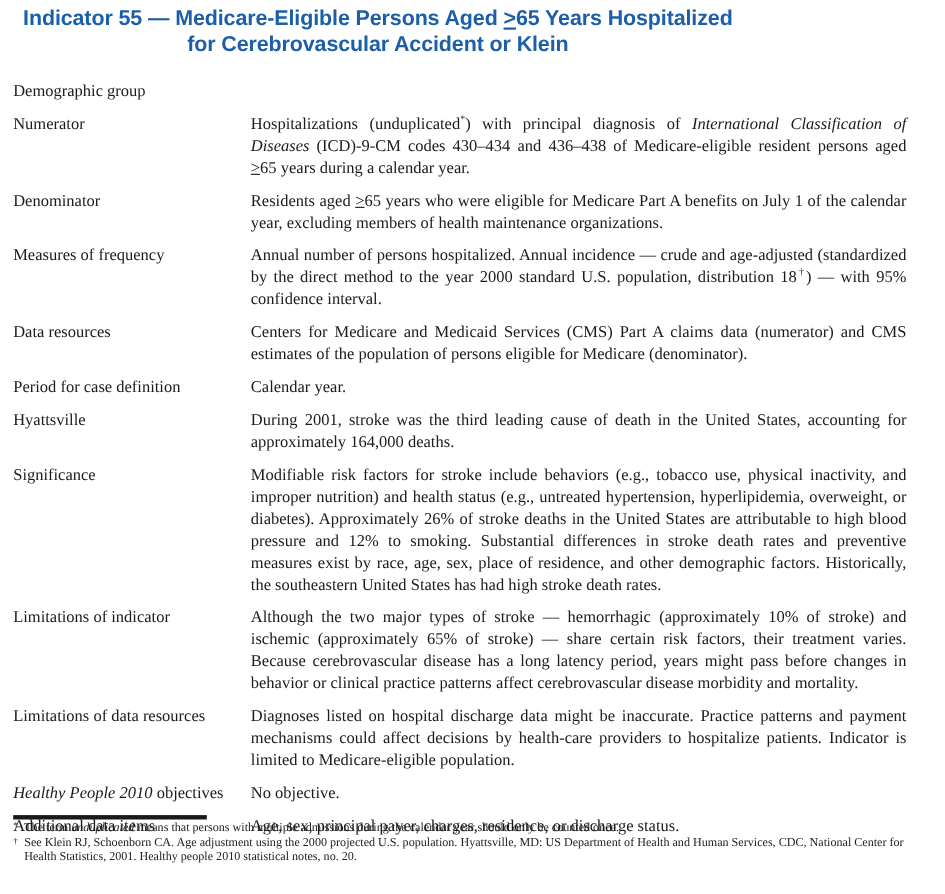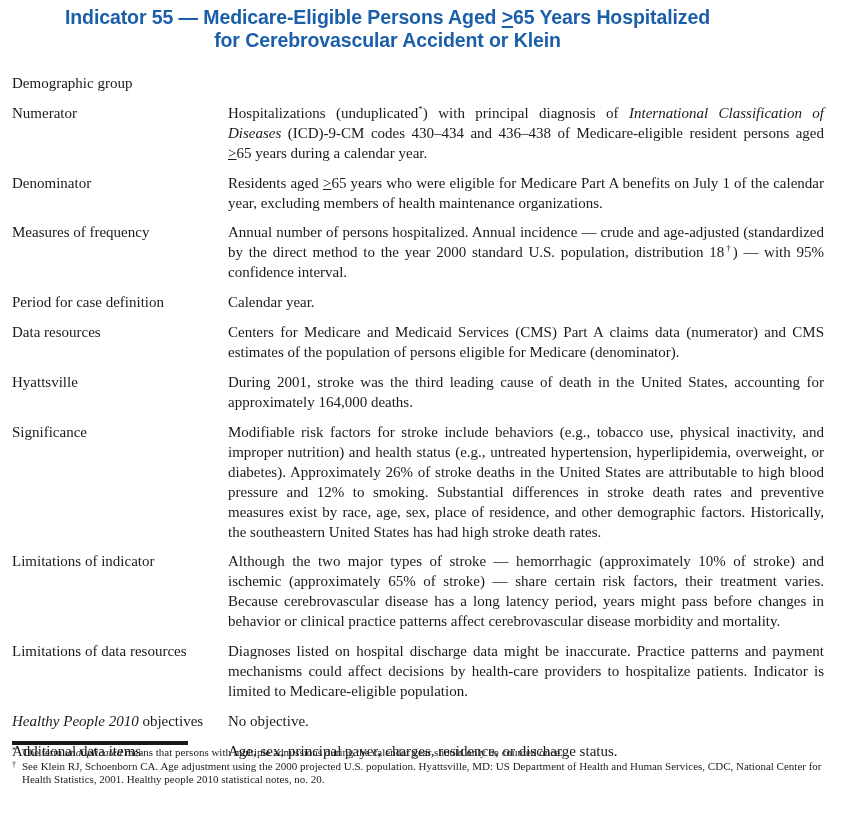--- a/index.html
+++ b/index.html
@@ -8,21 +8,20 @@
       font-family: "Liberation Serif", "DejaVu Serif", serif;
       color: #1a1a1a;
     }
     .title {
       position: absolute; left: 0; top: 6px; width: 687px;
       text-align: center;
       font-family: "Liberation Sans", "DejaVu Sans", sans-serif;
       font-weight: bold; font-size: 19.5px; line-height: 23px;
       color: #1b5fa9;
       letter-spacing: -0.1px;
-      margin-left: 44px;
     }
     .title .ge { text-decoration: underline; text-decoration-thickness: 2px; text-underline-offset: 2px; }
     .rows { position: absolute; left: 12px; top: 73px; width: 812px; }
     .row { display: flex; margin-bottom: 9.8px; }
     .label {
       width: 216px; flex: 0 0 216px;
       font-size: 15px; line-height: 20px;
     }
     .value {
       flex: 1 1 auto; width: 596px;
@@ -67,27 +66,27 @@
     <div class="label">Denominator</div>
     <div class="value"><span>Residents aged </span><span class="ul">&gt;</span><span>65 years who were eligible for Medicare Part A benefits on July 1 of the calendar year, excluding members of health maintenance organizations.</span></div>
   </div>
 
   <div class="row">
     <div class="label">Measures of frequency</div>
     <div class="value"><span>Annual number of persons hospitalized. Annual incidence — crude and age-adjusted (standardized by the direct method to the year 2000 standard U.S. population, distribution 18</span><sup>†</sup><span>) — with 95% confidence interval.</span></div>
   </div>
 
   <div class="row">
-    <div class="label">Period for case definition</div>
-    <div class="value">Calendar year.</div>
+    <div class="label">Data resources</div>
+    <div class="value">Centers for Medicare and Medicaid Services (CMS) Part A claims data (numerator) and CMS estimates of the population of persons eligible for Medicare (denominator).</div>
   </div>
 
   <div class="row">
-    <div class="label">Data resources</div>
-    <div class="value">Centers for Medicare and Medicaid Services (CMS) Part A claims data (numerator) and CMS estimates of the population of persons eligible for Medicare (denominator).</div>
+    <div class="label">Period for case definition</div>
+    <div class="value">Calendar year.</div>
   </div>
 
   <div class="row">
     <div class="label">Hyattsville</div>
     <div class="value">During 2001, stroke was the third leading cause of death in the United States, accounting for approximately 164,000 deaths.</div>
   </div>
 
   <div class="row">
     <div class="label">Significance</div>
     <div class="value">Modifiable risk factors for stroke include behaviors (e.g., tobacco use, physical inactivity, and improper nutrition) and health status (e.g., untreated hypertension, hyperlipidemia, overweight, or diabetes). Approximately 26% of stroke deaths in the United States are attributable to high blood pressure and 12% to smoking. Substantial differences in stroke death rates and preventive measures exist by race, age, sex, place of residence, and other demographic factors. Historically, the southeastern United States has had high stroke death rates.</div>

